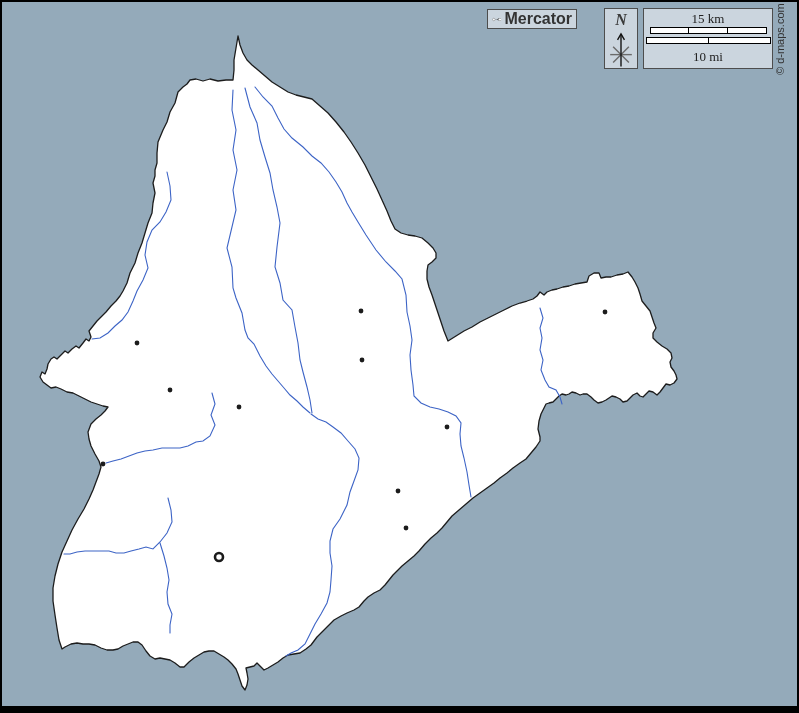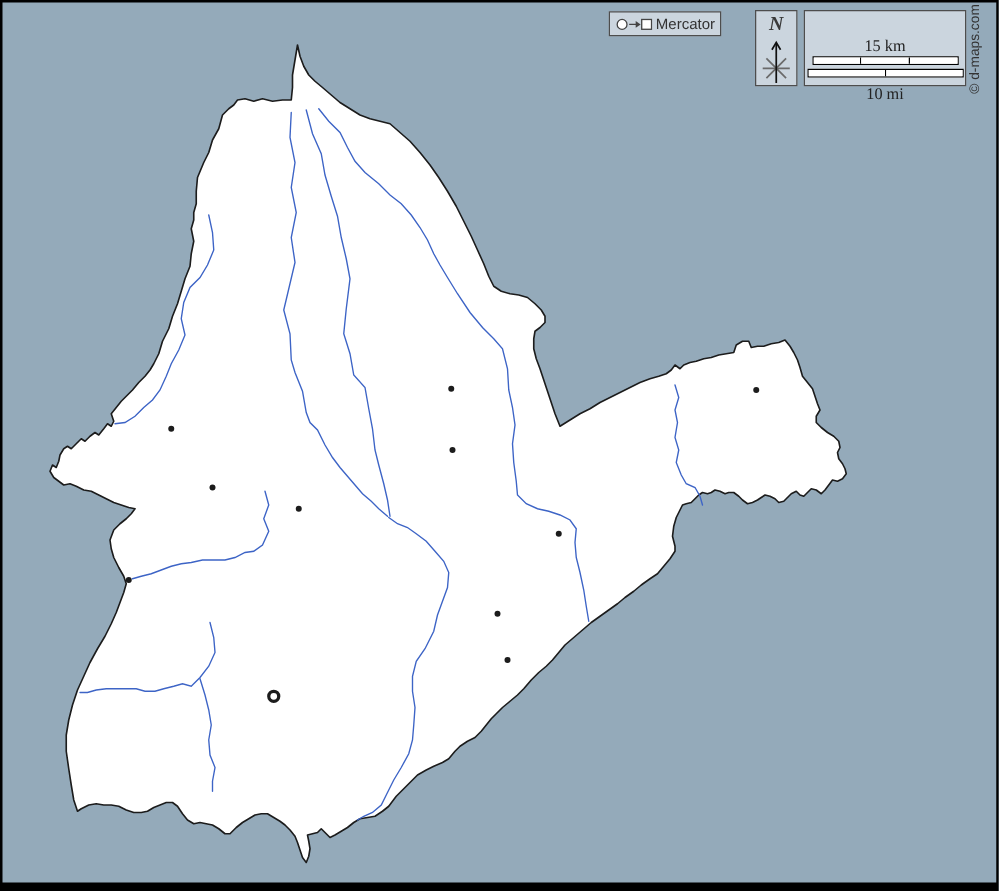--- a/index.html
+++ b/index.html
@@ -16,28 +16,28 @@
     font-family:"Liberation Sans",sans-serif;
   }
   #map-svg{position:absolute;left:-2px;top:-2px;width:799px;height:713px;}
   .panel{
     position:absolute;
     background:var(--box_fill,#cbd5de);
     border:1px solid var(--box_border,#4d4d4d);
   }
   
   #proj-box{left:485px;top:7px;width:90px;height:20px;display:flex;align-items:center;padding:0 4px;gap:3px;}
-  #proj-box .lbl{font-size:12px;color:var(--text,#333);line-height:1;white-space:nowrap;}
+  #proj-box .lbl{font-size:16px;color:var(--text,#333);line-height:1;white-space:nowrap;font-weight:bold;}
   
   #north-box{left:602px;top:6px;width:34px;height:61px;display:flex;flex-direction:column;align-items:center;padding-top:2px;}
   #north-box .n{font-family:"Liberation Serif",serif;font-style:italic;font-weight:bold;font-size:16px;color:#3a3a3a;line-height:1.1;}
   
   #scale-box{left:641px;top:6px;width:130px;height:61px;}
   #scale-box .slabel{font-family:"Liberation Serif",serif;font-size:13px;color:#222;text-align:center;line-height:1;}
-  #km-label{margin-top:21px;}
+  #km-label{margin-top:3px;}
   #mi-label{margin-top:6px;}
   .bar{display:flex;border:1px solid #000;background:#fff;height:7px;}
   #km-bar{margin:2px auto 0 auto;width:117px;}
   #mi-bar{margin:3px auto 0 auto;width:125px;}
   .bar .seg{flex:1;background:#fff;border-right:1px solid #000;}
   .bar .seg:last-child{border-right:none;}
   
   #copyright{
     position:absolute;left:772px;top:73px;width:68px;height:14px;
     transform:rotate(-90deg);transform-origin:top left;

